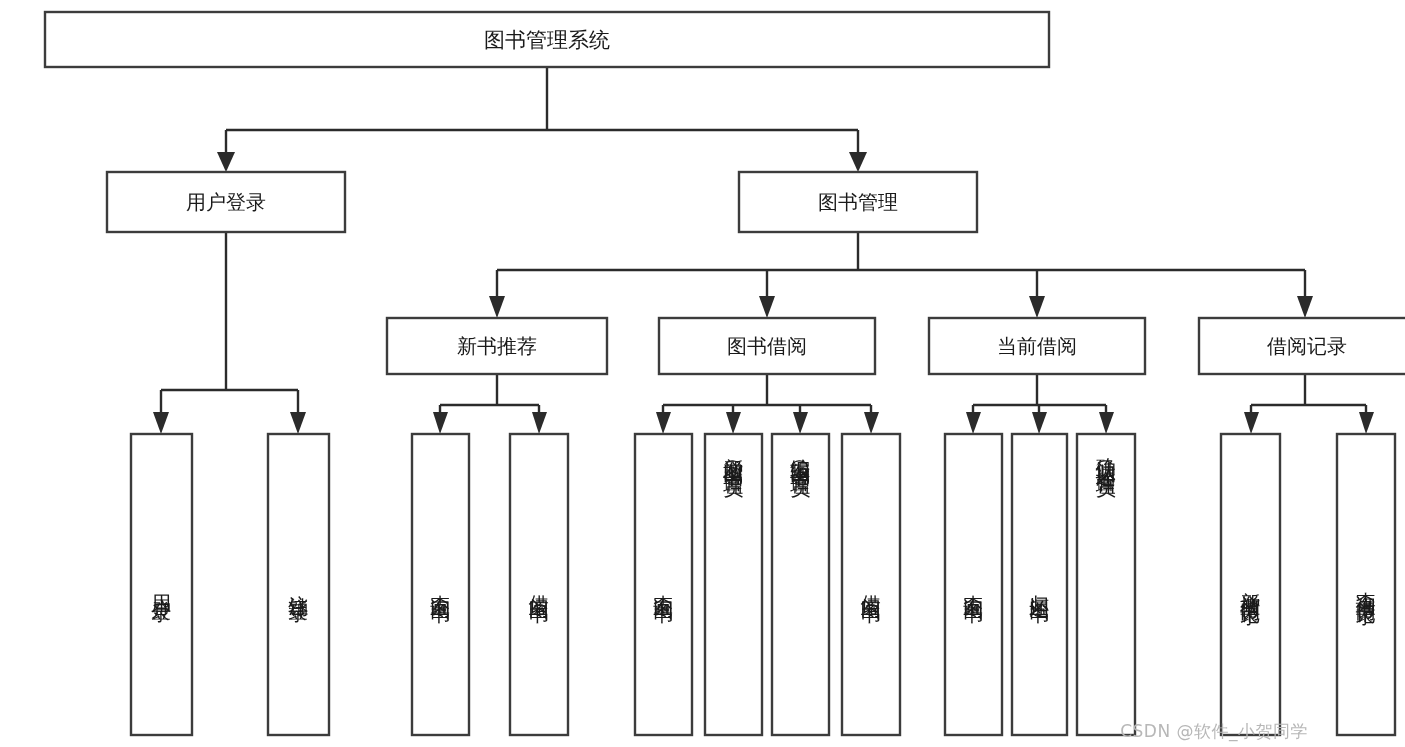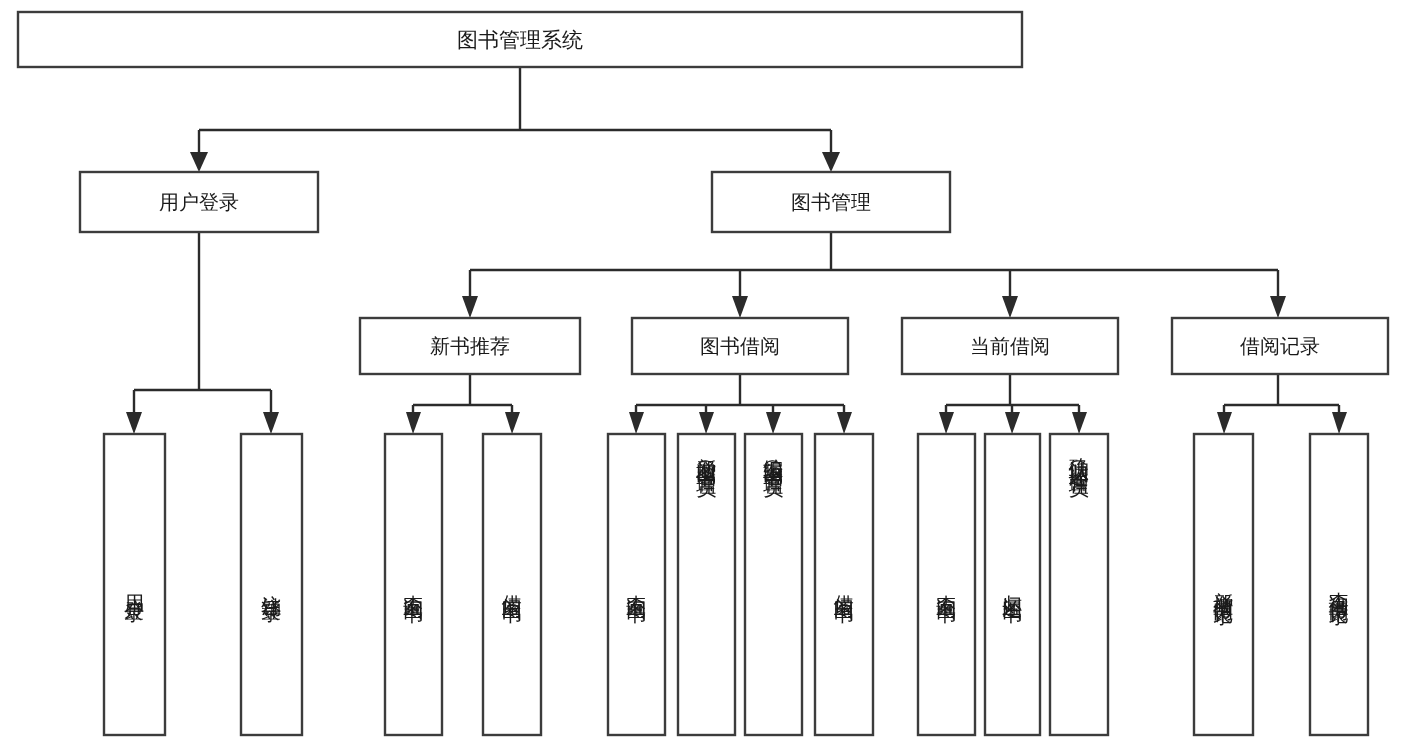--- a/index.html
+++ b/index.html
@@ -12,20 +12,21 @@
     width: 1405px;
     height: 747px;
     overflow: hidden;
     font-family: "DejaVu Sans", "Liberation Sans", sans-serif;
   }
   #diagram-root {
     position: relative;
     width: 1289px;
     height: 747px;
     background: #ffffff;
+    margin-left: 27px;
   }
   svg#tree-svg {
     position: absolute;
     left: 0;
     top: 0;
     width: 1405px;
     height: 747px;
     display: block;
   }
   .node-box {
@@ -257,14 +258,15 @@
   <div class="leaf-label-cell" style="left:1050px; top:434px; width:58px; height:301px; align-items:flex-start;">
     <span class="leaf-vertical-text" style="margin-top:8px;">确认归还（管理员）</span>
   </div>
   <div class="leaf-label-cell" style="left:1194px; top:434px; width:59px; height:301px;">
     <span class="leaf-vertical-text">新增借阅记录</span>
   </div>
   <div class="leaf-label-cell" style="left:1310px; top:434px; width:58px; height:301px;">
     <span class="leaf-vertical-text">查询借阅记录</span>
   </div>
 
+  <div id="watermark">CSDN @软件_小贺同学</div>
 
 </div>
 
 </body></html>

